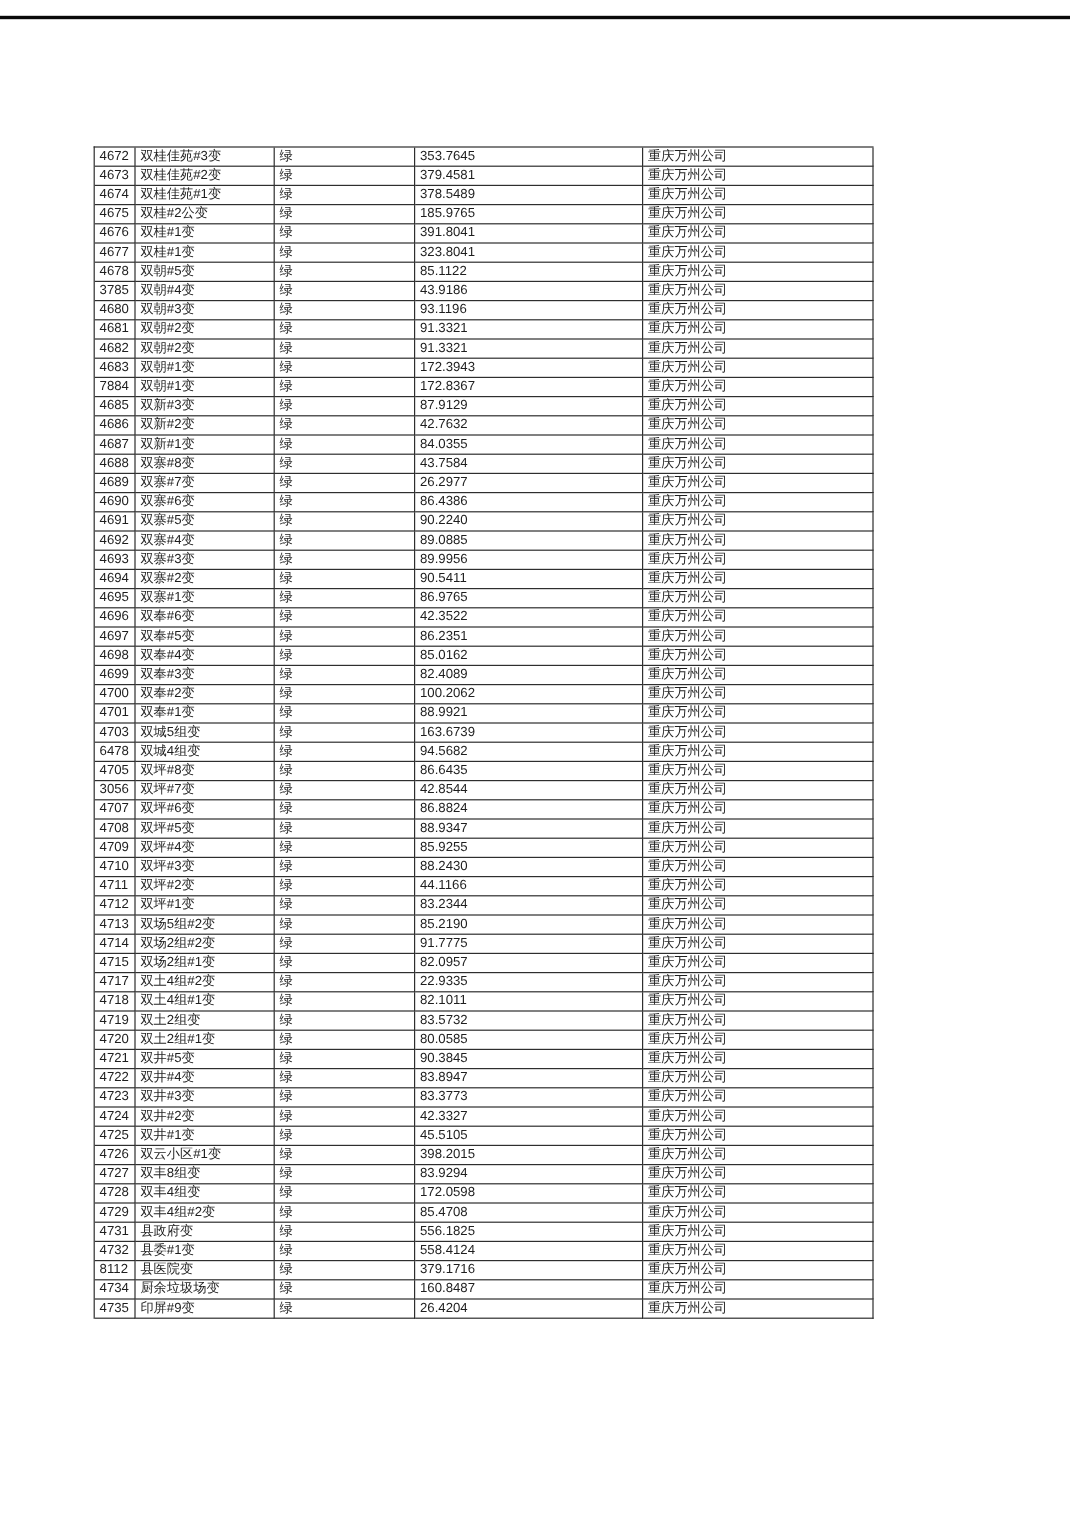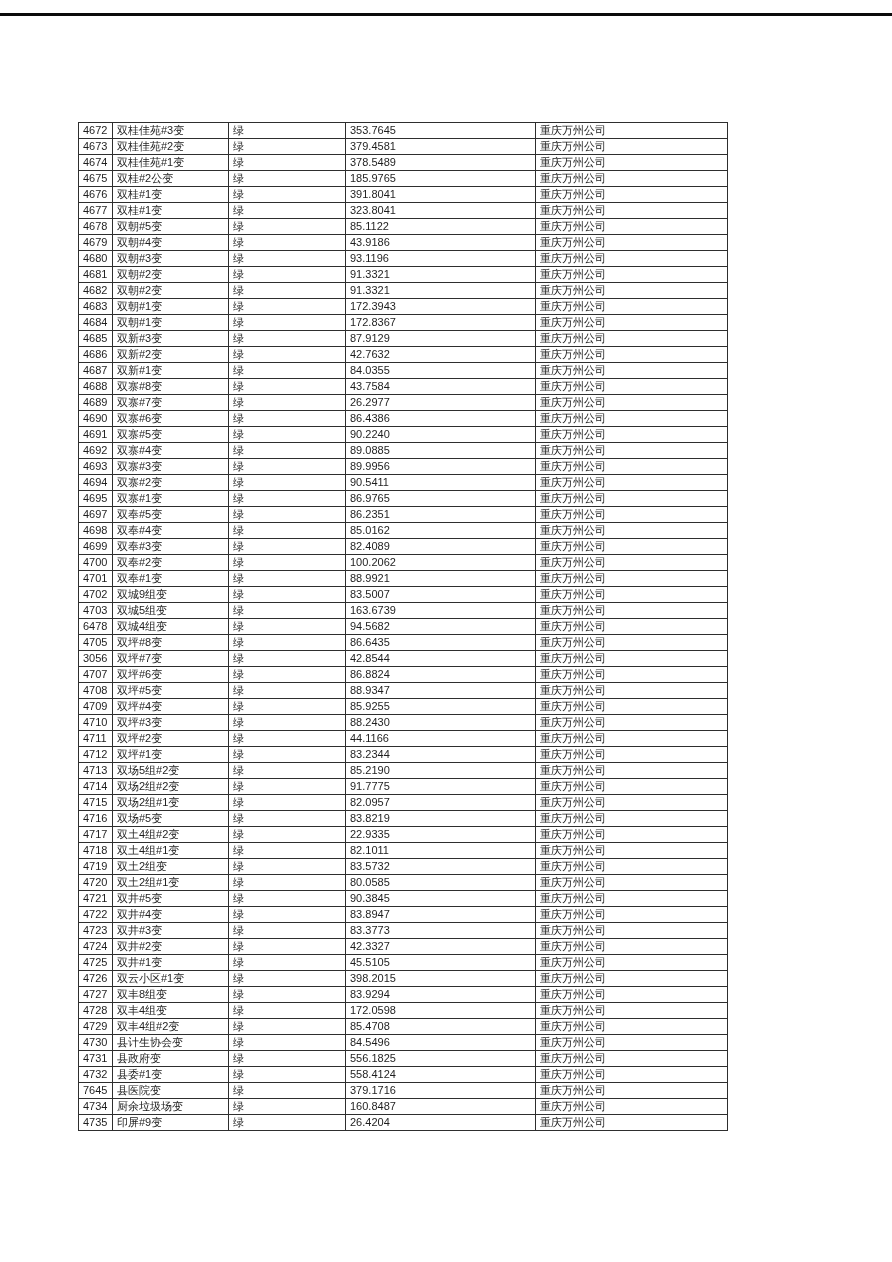--- a/index.html
+++ b/index.html
@@ -114,21 +114,21 @@
       <td class="c-company">重庆万州公司</td>
     </tr>
           <tr>
       <td class="c-id">4678</td>
       <td class="c-name">双朝#5变</td>
       <td class="c-status">绿</td>
       <td class="c-value">85.1122</td>
       <td class="c-company">重庆万州公司</td>
     </tr>
           <tr>
-      <td class="c-id">4679</td>
+      <td class="c-id">3785</td>
       <td class="c-name">双朝#4变</td>
       <td class="c-status">绿</td>
       <td class="c-value">43.9186</td>
       <td class="c-company">重庆万州公司</td>
     </tr>
           <tr>
       <td class="c-id">4680</td>
       <td class="c-name">双朝#3变</td>
       <td class="c-status">绿</td>
       <td class="c-value">93.1196</td>
@@ -149,21 +149,21 @@
       <td class="c-company">重庆万州公司</td>
     </tr>
           <tr>
       <td class="c-id">4683</td>
       <td class="c-name">双朝#1变</td>
       <td class="c-status">绿</td>
       <td class="c-value">172.3943</td>
       <td class="c-company">重庆万州公司</td>
     </tr>
           <tr>
-      <td class="c-id">4684</td>
+      <td class="c-id">7884</td>
       <td class="c-name">双朝#1变</td>
       <td class="c-status">绿</td>
       <td class="c-value">172.8367</td>
       <td class="c-company">重庆万州公司</td>
     </tr>
           <tr>
       <td class="c-id">4685</td>
       <td class="c-name">双新#3变</td>
       <td class="c-status">绿</td>
       <td class="c-value">87.9129</td>
@@ -233,20 +233,27 @@
       <td class="c-company">重庆万州公司</td>
     </tr>
           <tr>
       <td class="c-id">4695</td>
       <td class="c-name">双寨#1变</td>
       <td class="c-status">绿</td>
       <td class="c-value">86.9765</td>
       <td class="c-company">重庆万州公司</td>
     </tr>
           <tr>
+      <td class="c-id">4696</td>
+      <td class="c-name">双奉#6变</td>
+      <td class="c-status">绿</td>
+      <td class="c-value">42.3522</td>
+      <td class="c-company">重庆万州公司</td>
+    </tr>
+          <tr>
       <td class="c-id">4697</td>
       <td class="c-name">双奉#5变</td>
       <td class="c-status">绿</td>
       <td class="c-value">86.2351</td>
       <td class="c-company">重庆万州公司</td>
     </tr>
           <tr>
       <td class="c-id">4698</td>
       <td class="c-name">双奉#4变</td>
       <td class="c-status">绿</td>
@@ -268,27 +275,20 @@
       <td class="c-company">重庆万州公司</td>
     </tr>
           <tr>
       <td class="c-id">4701</td>
       <td class="c-name">双奉#1变</td>
       <td class="c-status">绿</td>
       <td class="c-value">88.9921</td>
       <td class="c-company">重庆万州公司</td>
     </tr>
           <tr>
-      <td class="c-id">4702</td>
-      <td class="c-name">双城9组变</td>
-      <td class="c-status">绿</td>
-      <td class="c-value">83.5007</td>
-      <td class="c-company">重庆万州公司</td>
-    </tr>
-          <tr>
       <td class="c-id">4703</td>
       <td class="c-name">双城5组变</td>
       <td class="c-status">绿</td>
       <td class="c-value">163.6739</td>
       <td class="c-company">重庆万州公司</td>
     </tr>
           <tr>
       <td class="c-id">6478</td>
       <td class="c-name">双城4组变</td>
       <td class="c-status">绿</td>
@@ -366,27 +366,20 @@
       <td class="c-company">重庆万州公司</td>
     </tr>
           <tr>
       <td class="c-id">4715</td>
       <td class="c-name">双场2组#1变</td>
       <td class="c-status">绿</td>
       <td class="c-value">82.0957</td>
       <td class="c-company">重庆万州公司</td>
     </tr>
           <tr>
-      <td class="c-id">4716</td>
-      <td class="c-name">双场#5变</td>
-      <td class="c-status">绿</td>
-      <td class="c-value">83.8219</td>
-      <td class="c-company">重庆万州公司</td>
-    </tr>
-          <tr>
       <td class="c-id">4717</td>
       <td class="c-name">双土4组#2变</td>
       <td class="c-status">绿</td>
       <td class="c-value">22.9335</td>
       <td class="c-company">重庆万州公司</td>
     </tr>
           <tr>
       <td class="c-id">4718</td>
       <td class="c-name">双土4组#1变</td>
       <td class="c-status">绿</td>
@@ -464,42 +457,35 @@
       <td class="c-company">重庆万州公司</td>
     </tr>
           <tr>
       <td class="c-id">4729</td>
       <td class="c-name">双丰4组#2变</td>
       <td class="c-status">绿</td>
       <td class="c-value">85.4708</td>
       <td class="c-company">重庆万州公司</td>
     </tr>
           <tr>
-      <td class="c-id">4730</td>
-      <td class="c-name">县计生协会变</td>
-      <td class="c-status">绿</td>
-      <td class="c-value">84.5496</td>
-      <td class="c-company">重庆万州公司</td>
-    </tr>
-          <tr>
       <td class="c-id">4731</td>
       <td class="c-name">县政府变</td>
       <td class="c-status">绿</td>
       <td class="c-value">556.1825</td>
       <td class="c-company">重庆万州公司</td>
     </tr>
           <tr>
       <td class="c-id">4732</td>
       <td class="c-name">县委#1变</td>
       <td class="c-status">绿</td>
       <td class="c-value">558.4124</td>
       <td class="c-company">重庆万州公司</td>
     </tr>
           <tr>
-      <td class="c-id">7645</td>
+      <td class="c-id">8112</td>
       <td class="c-name">县医院变</td>
       <td class="c-status">绿</td>
       <td class="c-value">379.1716</td>
       <td class="c-company">重庆万州公司</td>
     </tr>
           <tr>
       <td class="c-id">4734</td>
       <td class="c-name">厨余垃圾场变</td>
       <td class="c-status">绿</td>
       <td class="c-value">160.8487</td>

